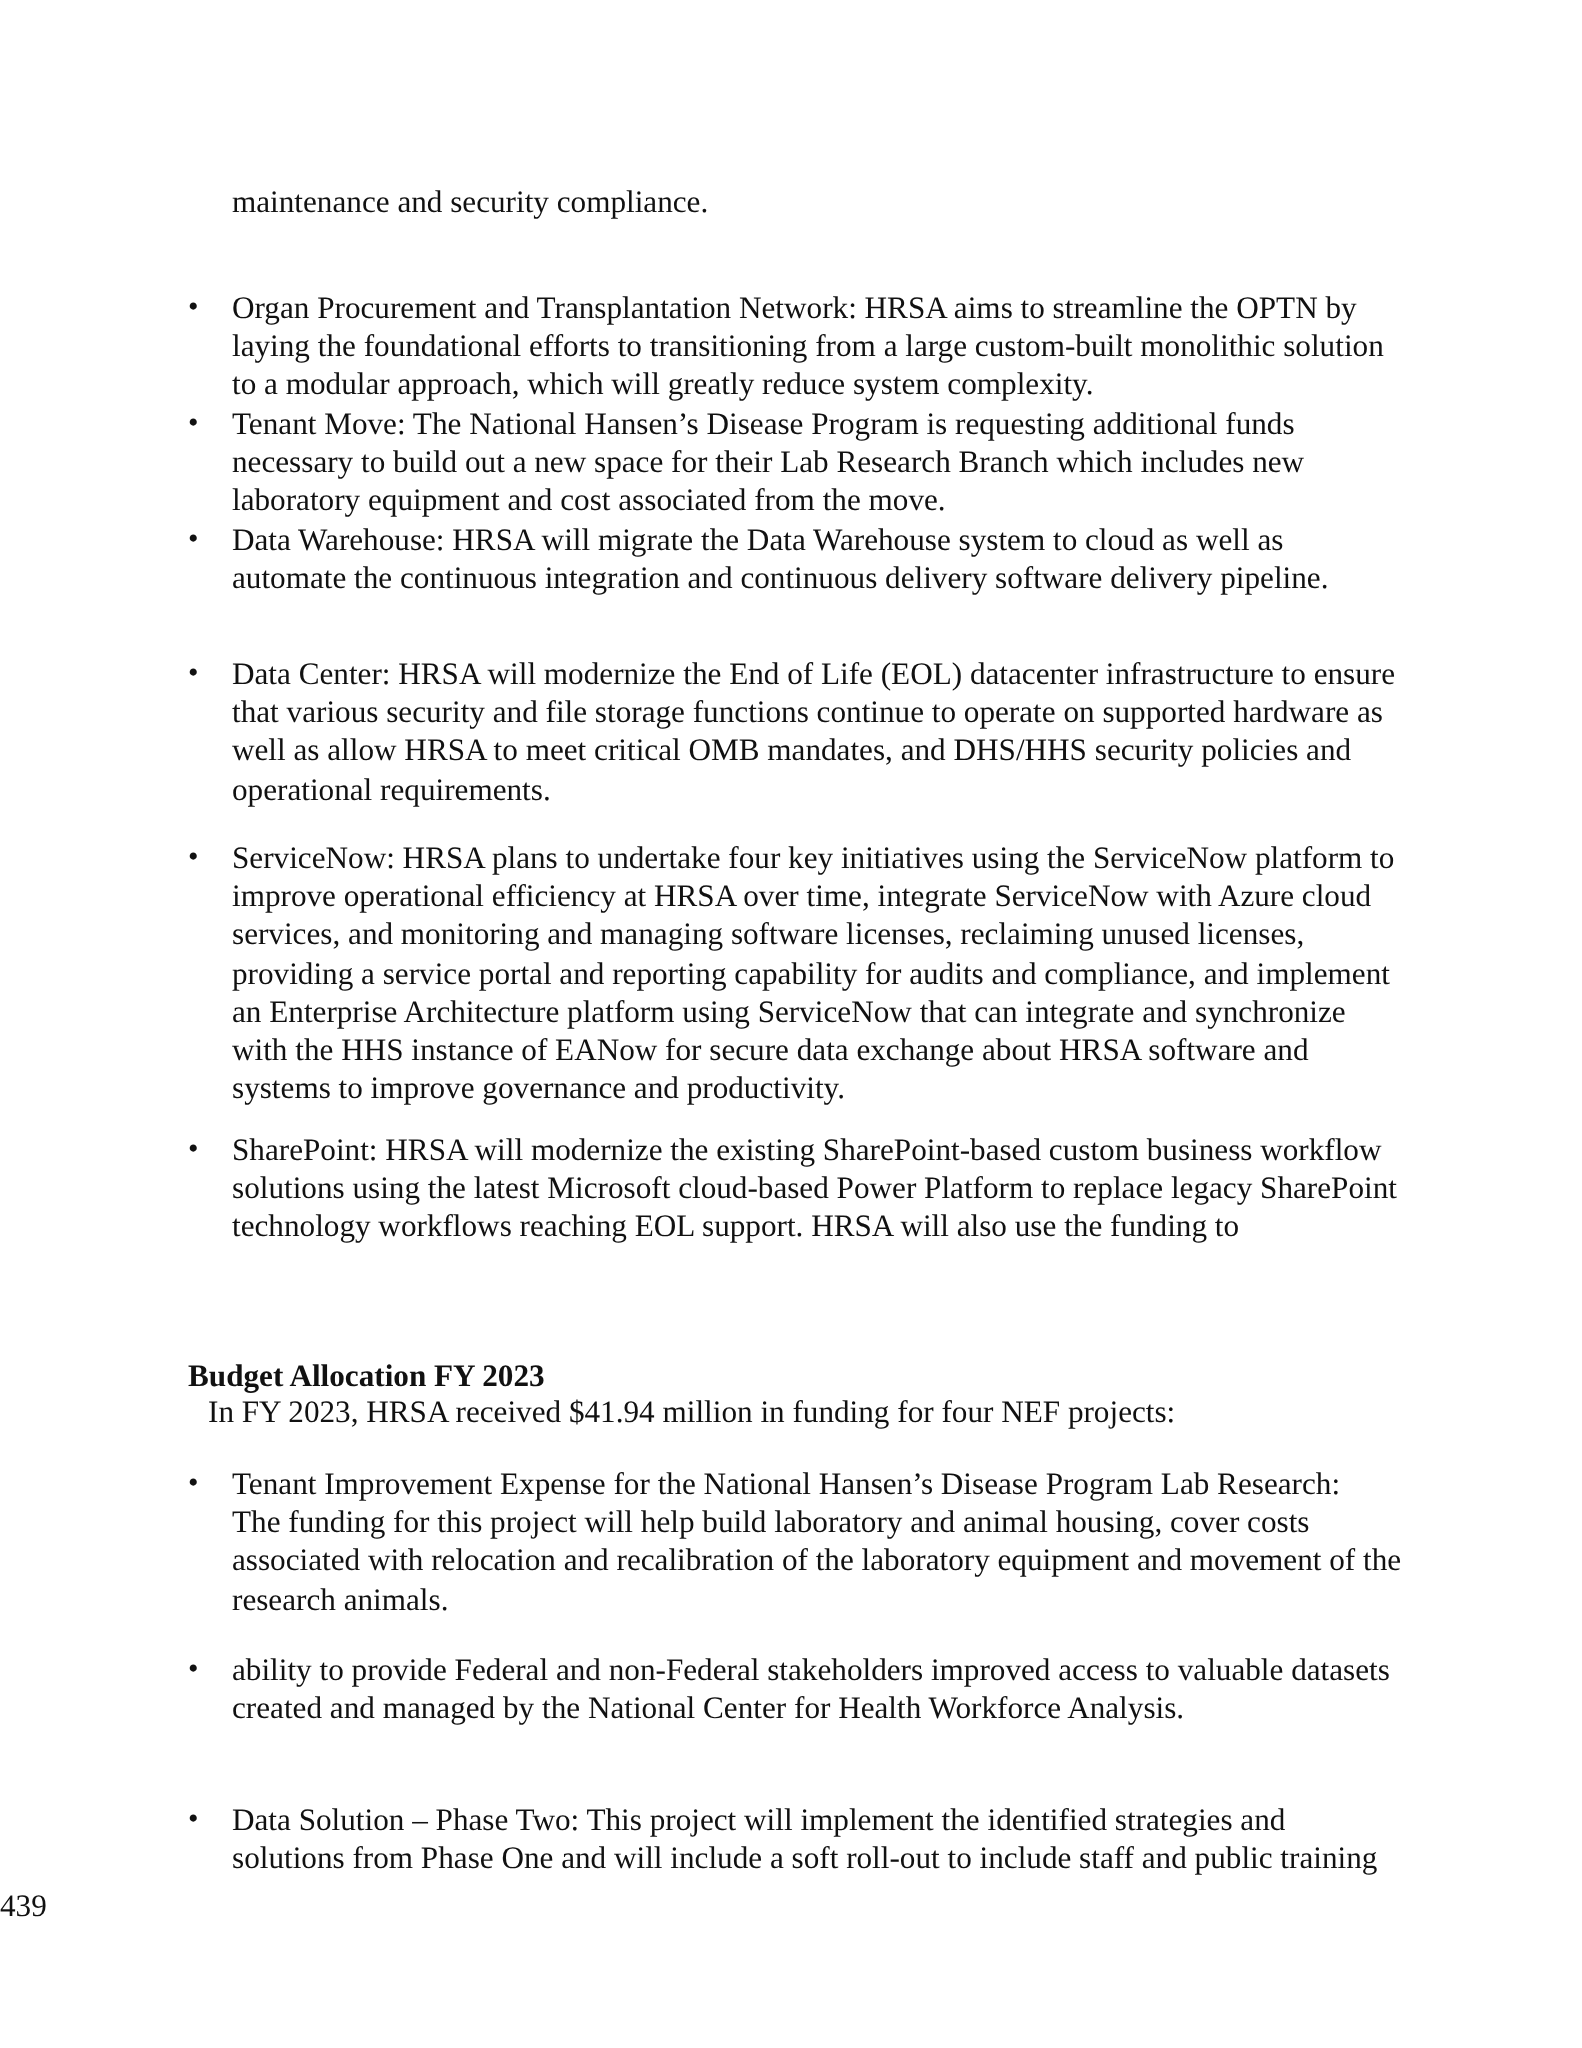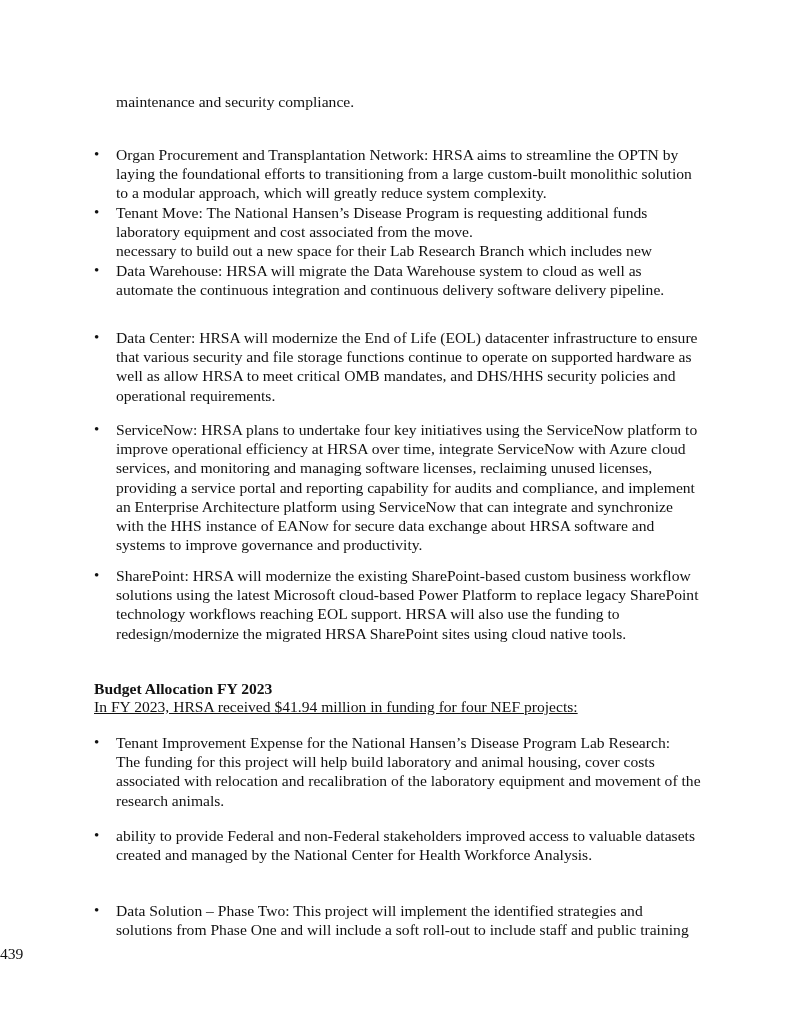--- a/index.html
+++ b/index.html
@@ -22,22 +22,21 @@
       left: 0; top: 0;
       width: 661px; height: 1024px;
     }
     .para {
       position: absolute;
       left: 116px;
       width: 620px;
       white-space: nowrap;
     }
     .para.flush {
-      left: 94px;
-      text-decoration: underline;
+      left: 104px;
     }
     .line { display: block; }
     .bullet-item {
       position: absolute;
       left: 94px;
       width: 640px;
     }
     .bullet {
       position: absolute;
       left: 0;
@@ -78,22 +77,22 @@
       <span class="line">Organ Procurement and Transplantation Network: HRSA aims to streamline the OPTN by</span>
       <span class="line">laying the foundational efforts to transitioning from a large custom-built monolithic solution</span>
       <span class="line">to a modular approach, which will greatly reduce system complexity.</span>
     </div>
   </div>
 
   <div class="bullet-item" style="top:203px;">
     <span class="bullet">•</span>
     <div class="bullet-text">
       <span class="line">Tenant Move: The National Hansen’s Disease Program is requesting additional funds</span>
+      <span class="line">necessary to build out a new space for their Lab Research Branch which includes new</span>
       <span class="line">laboratory equipment and cost associated from the move.</span>
-      <span class="line">necessary to build out a new space for their Lab Research Branch which includes new</span>
     </div>
   </div>
 
   <div class="bullet-item" style="top:261px;">
     <span class="bullet">•</span>
     <div class="bullet-text">
       <span class="line">Data Warehouse: HRSA will migrate the Data Warehouse system to cloud as well as</span>
       <span class="line">automate the continuous integration and continuous delivery software delivery pipeline.</span>
     </div>
   </div>
@@ -120,21 +119,20 @@
       <span class="line">systems to improve governance and productivity.</span>
     </div>
   </div>
 
   <div class="bullet-item" style="top:566px;">
     <span class="bullet">•</span>
     <div class="bullet-text">
       <span class="line">SharePoint: HRSA will modernize the existing SharePoint-based custom business workflow</span>
       <span class="line">solutions using the latest Microsoft cloud-based Power Platform to replace legacy SharePoint</span>
       <span class="line">technology workflows reaching EOL support. HRSA will also use the funding to</span>
-      <span class="line">redesign/modernize the migrated HRSA SharePoint sites using cloud native tools.</span>
     </div>
   </div>
 
   <div class="heading" style="top:659px;margin-top:20px;">Budget Allocation FY 2023</div>
 
   <div class="para flush" style="top:697px;">
     <span class="line">In FY 2023, HRSA received $41.94 million in funding for four NEF projects:</span>
   </div>
 
   <div class="bullet-item" style="top:733px;">

